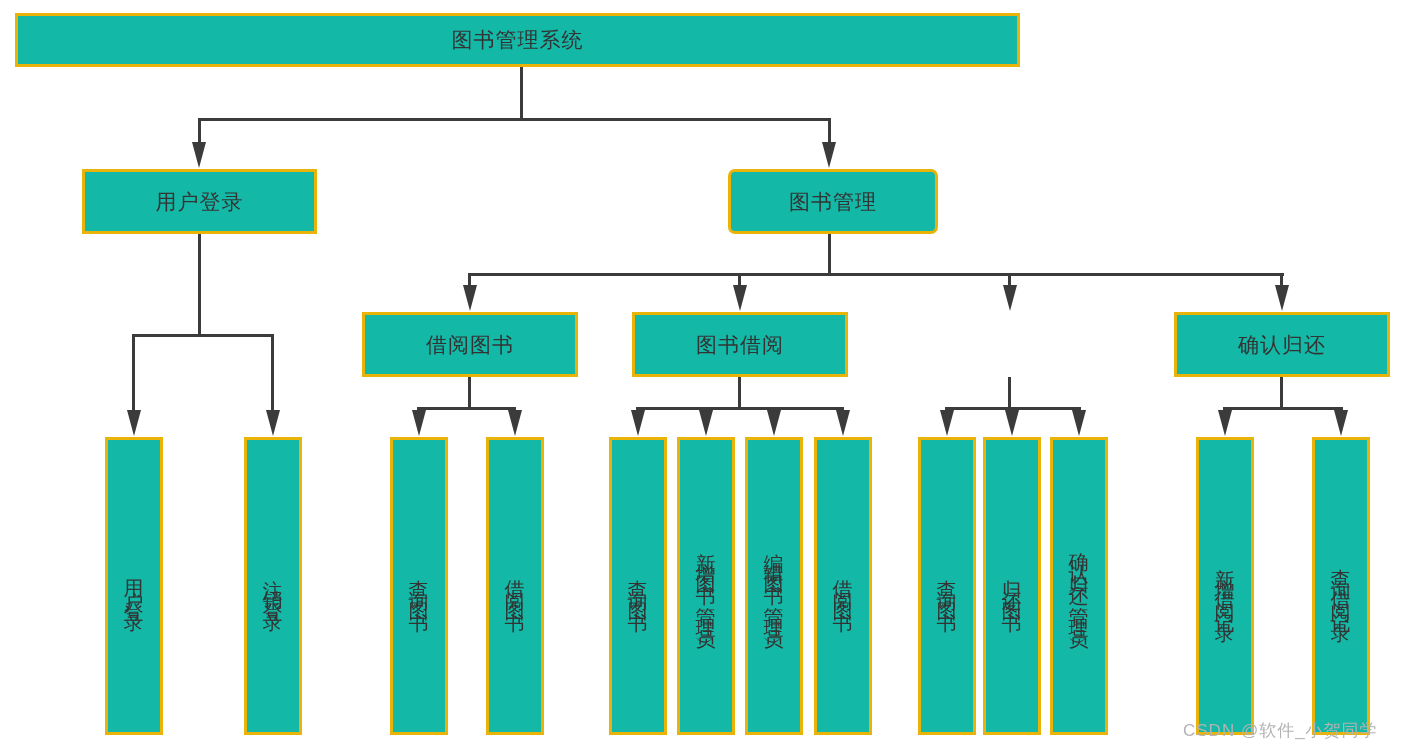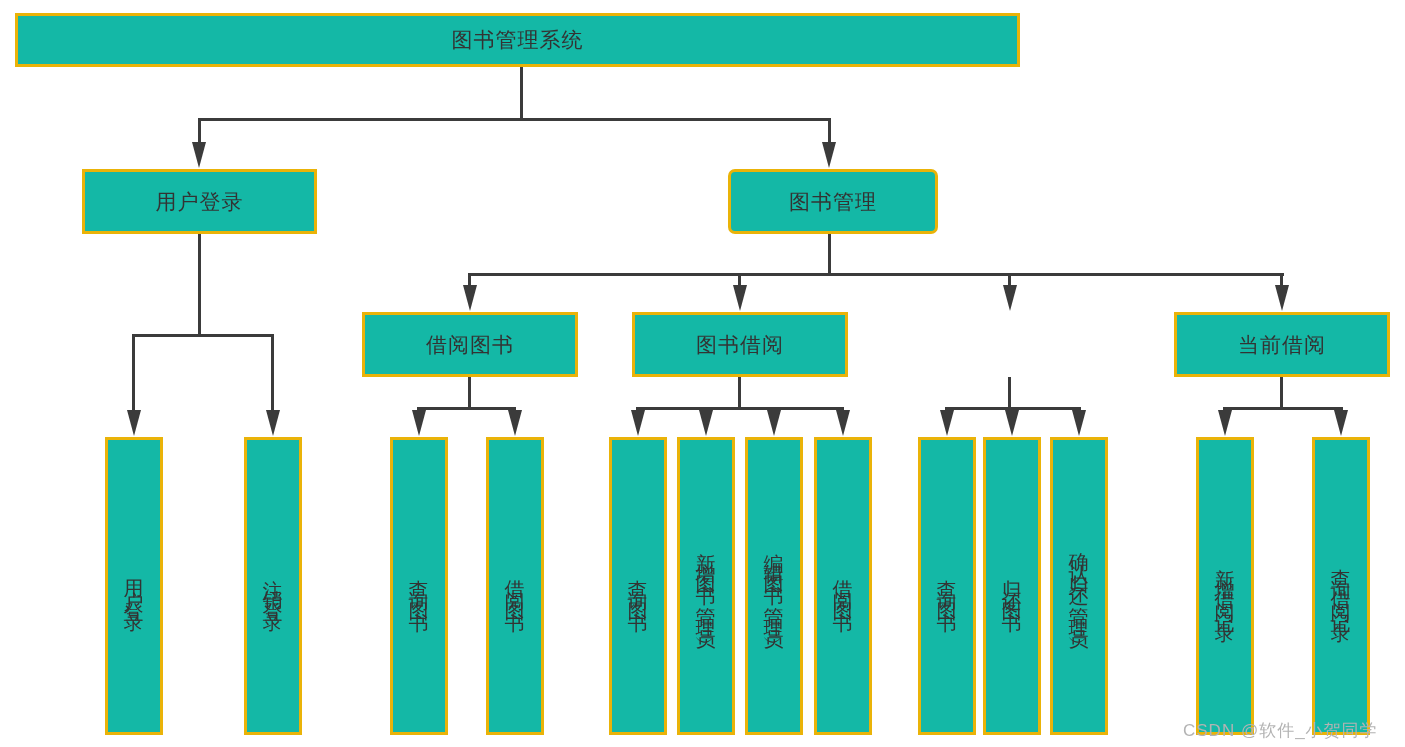--- a/index.html
+++ b/index.html
@@ -98,21 +98,21 @@
   <div class="vline" style="left:1280px; top:273px; height:18px;"></div>
   <div class="arrow" style="left:1275px; top:285px;"></div>
 
   <div class="box" style="left:362px; top:312px; width:216px; height:65px;">
     <span class="hlabel">借阅图书</span>
   </div>
   <div class="box" style="left:632px; top:312px; width:216px; height:65px;text-align:center;">
     <span class="hlabel">图书借阅</span>
   </div>
   <div class="box" style="left:1174px; top:312px; width:216px; height:65px;">
-    <span class="hlabel">当前借阅</span>
+    <span class="hlabel">确认归还</span>
   </div>
 
   <div class="vline" style="left:468px; top:377px; height:33px;"></div>
   <div class="hline" style="left:417px; top:407px; width:99px;"></div>
   <div class="vline" style="left:417px; top:407px; height:7px;"></div>
   <div class="arrow" style="left:412px; top:410px;"></div>
   <div class="vline" style="left:513px; top:407px; height:7px;"></div>
   <div class="arrow" style="left:508px; top:410px;"></div>
 
   <div class="vline" style="left:738px; top:377px; height:33px;"></div>

